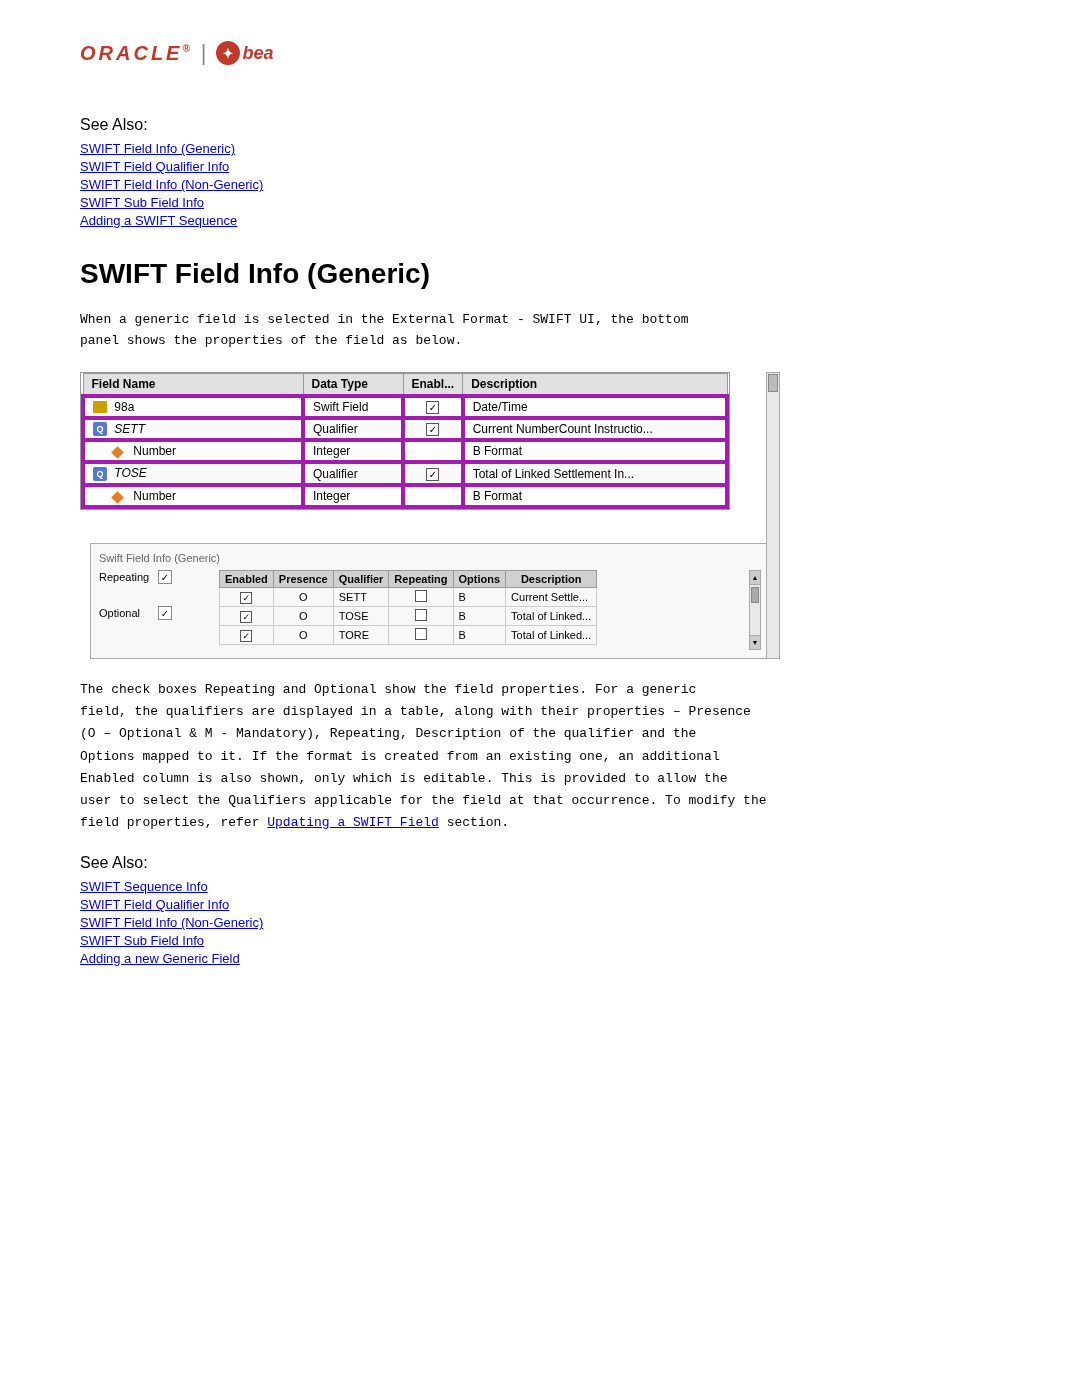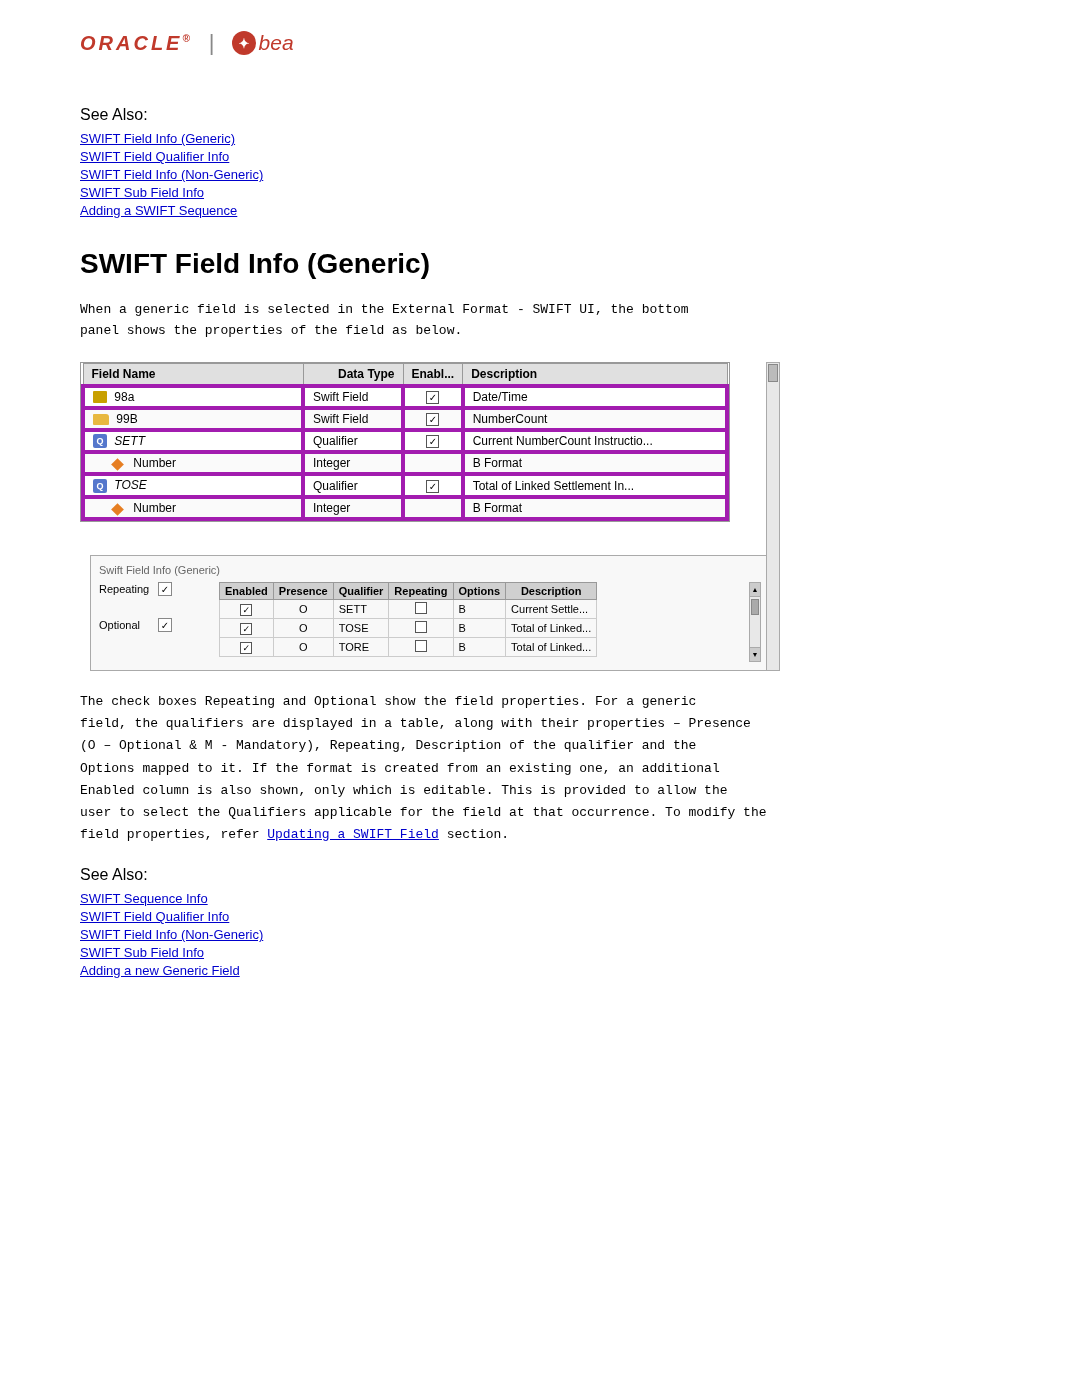--- a/index.html
+++ b/index.html
@@ -163,22 +163,23 @@
       color: #0000cc;
       text-decoration: underline;
     }
     .code {
       font-family: 'Courier New', monospace;
     }
     
     .oracle-logo-container {
       display: flex;
       align-items: center;
-      gap: 16px;
+      gap: 8px;
       margin-bottom: 50px;
+      margin-top: 10px;
     }
     .oracle-text {
       font-family: Arial, sans-serif;
       font-size: 20px;
       font-weight: bold;
       color: #c0392b;
       letter-spacing: 3px;
       font-style: italic;
     }
     .pipe-sep {
@@ -190,22 +191,22 @@
       display: flex;
       align-items: center;
       gap: 2px;
     }
     .bea-flame {
       width: 26px;
       height: 26px;
       position: relative;
     }
     .bea-text {
-      font-size: 21px;
-      font-weight: normal;
+      font-size: 18px;
+      font-weight: bold;
       color: #c0392b;
       font-style: italic;
       text-align: right;
     }
   </style>
 </head>
 <body>
 
 <div class="oracle-logo-container">
   <span class="oracle-text">
@@ -238,50 +239,39 @@
   When a generic field is selected in the <span class="code">External Format - SWIFT UI</span>, the bottom<br>
   panel shows the properties of the field as below.
 </p>
 
 <div class="table-wrapper" style="position:relative; width:700px; margin-bottom: 20px;">
   <div class="table-container" style="width:640px;">
     <table class="main-table">
       <thead>
         <tr>
           <th style="width:220px;">Field Name</th>
-          <th style="width:100px;text-align:right;">Data Type</th>
+          <th style="width:100px;">Data Type</th>
           <th style="width:55px;">Enabl...</th>
           <th>Description</th>
         </tr>
       </thead>
       <tbody>
 
         <tr>
           <td>
             <span style="display:inline-block;width:14px;height:12px;background:#c8a000;border-radius:1px;margin-right:4px;vertical-align:middle;"></span>
             98a
           </td>
           <td>Swift Field</td>
           <td style="text-align:center;">
             <span style="display:inline-block;width:13px;height:13px;border:1px solid #555;background:#fff;text-align:center;line-height:12px;font-size:10px;">✓</span>
           </td>
           <td>Date/Time</td>
         </tr>
 
-        <tr>
-          <td>
-            <span style="display:inline-block;width:16px;height:11px;background:#e8b840;border-radius:1px 3px 1px 1px;margin-right:4px;vertical-align:middle;"></span>
-            99B
-          </td>
-          <td>Swift Field</td>
-          <td style="text-align:center;">
-            <span style="display:inline-block;width:13px;height:13px;border:1px solid #555;background:#fff;text-align:center;line-height:12px;font-size:10px;">✓</span>
-          </td>
-          <td>NumberCount</td>
-        </tr>
 
         <tr>
           <td>
             <span style="display:inline-block;width:14px;height:14px;background:#5577cc;border-radius:2px;color:white;font-size:9px;text-align:center;line-height:14px;font-weight:bold;margin-right:4px;vertical-align:middle;">Q</span>
             <em>SETT</em>
           </td>
           <td>Qualifier</td>
           <td style="text-align:center;">
             <span style="display:inline-block;width:13px;height:13px;border:1px solid #555;background:#fff;text-align:center;line-height:12px;font-size:10px;">✓</span>
           </td>

